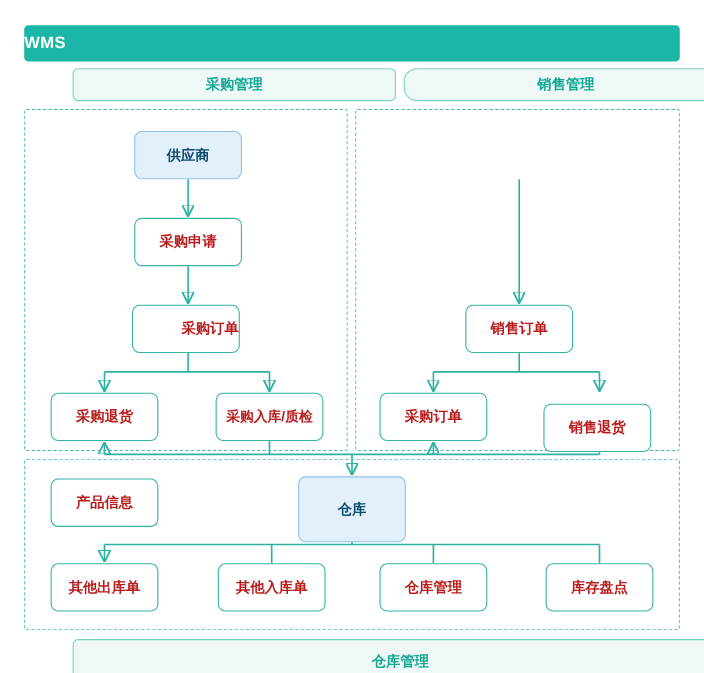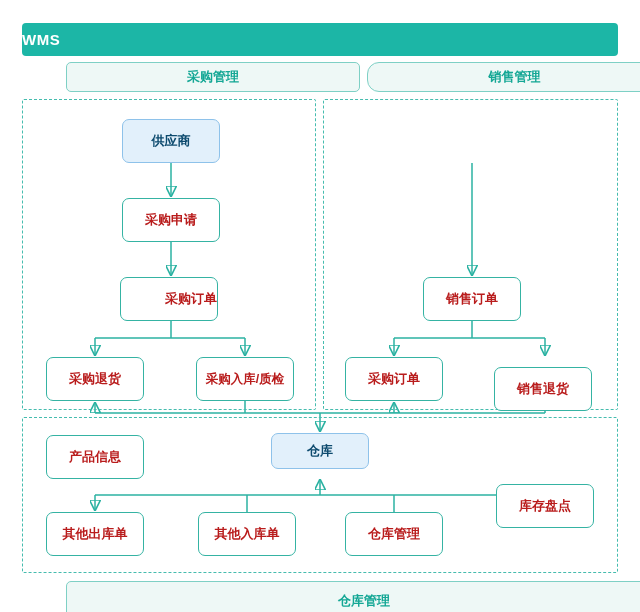--- a/index.html
+++ b/index.html
@@ -168,29 +168,29 @@
   <div class="node" style="left:345px; top:357px;">
     <span>采购订单</span>
   </div>
   <div class="node" style="left:494px; top:357px;margin-top:10px;">
     <span>销售退货</span>
   </div>
 
   <div class="node" style="left:46px; top:435px;text-align:right;">
     <span>产品信息</span>
   </div>
-  <div class="node actor" style="left:271px; top:433px; height:36px;">
+  <div class="node actor" style="left:271px; top:433px; height:60px;">
     <span>仓库</span>
   </div>
   <div class="node" style="left:46px; top:512px;">
     <span>其他出库单</span>
   </div>
   <div class="node" style="left:198px; top:512px;">
     <span>其他入库单</span>
   </div>
   <div class="node" style="left:345px; top:512px;">
     <span>仓库管理</span>
   </div>
-  <div class="node" style="left:496px; top:484px;">
+  <div class="node" style="left:496px; top:512px;">
     <span>库存盘点</span>
   </div>
 
 </div>
 
 </body></html>

